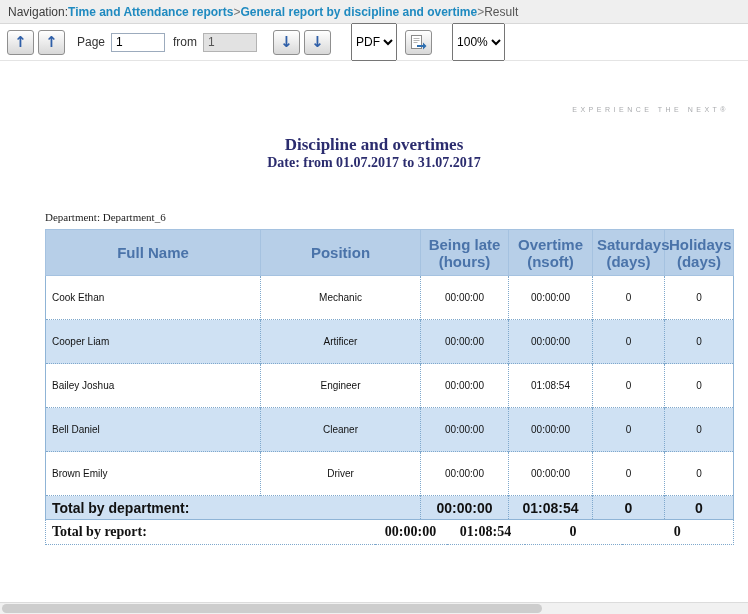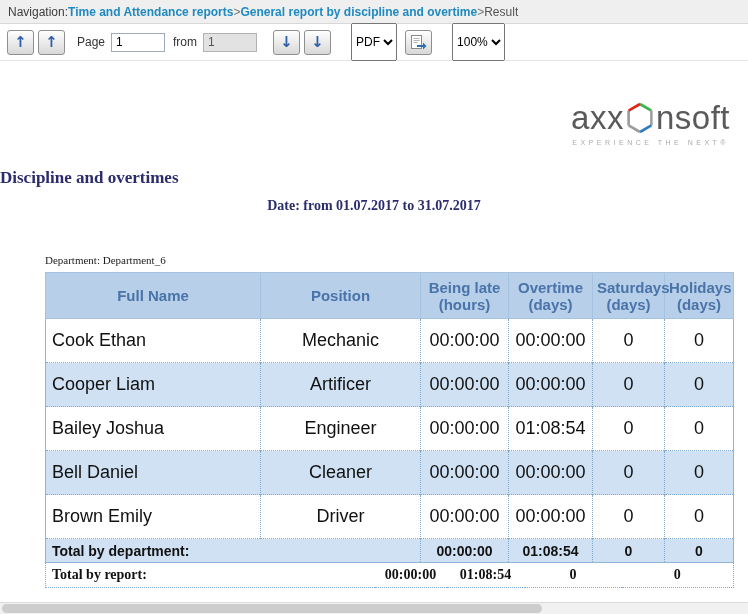--- a/index.html
+++ b/index.html
@@ -49,43 +49,43 @@
     font-family:"Liberation Sans", sans-serif;
   }
   .hex { margin:0 2px; }
   .tagline {
     font-size:7px; letter-spacing:3.5px; color:#a9abae;
     margin-top:5px; text-align:right; padding-right:1px;
   }
 
   
   .r-title {
-    text-align:left; font-family:"Liberation Serif", serif; font-weight:bold;
+    text-align:center; font-family:"Liberation Serif", serif; font-weight:bold;
     font-size:17px; color:#2b2c6e; margin-top:22px;
   }
   .r-sub {
     text-align:center; font-family:"Liberation Serif", serif; font-weight:bold;
-    font-size:14px; color:#2b2c6e; margin-top:10px;
+    font-size:14px; color:#2b2c6e; 
   }
   .dept {
     font-family:"Liberation Serif", serif; font-size:11px; color:#1c1c1c;
     margin:40px 0 6px 45px;
   }
 
   
   table.rpt {
     border-collapse:collapse; table-layout:fixed; margin-left:45px; width:688px;
     font-family:Liberation Sans, sans-serif; border:1px solid #8fb4d6;
   }
   .rpt th {
     background:#b7cfe8; color:#4a73a9; font-size:15px; font-weight:bold;
     border:1px solid #a5c2e0; height:46px; padding:2px 4px; text-align:center;
   }
   .rpt td {
-    font-size:18px; color:#111; text-align:center; height:44px;
+    font-size:10px; color:#111; text-align:center; height:44px;
     border-left:1px dotted #7fa8cc; border-top:1px dotted #7fa8cc; padding:0 6px;
   }
   .rpt td:first-child { border-left:none; }
   .rpt td.name { text-align:left; }
   .rpt tr.alt td { background:#cfe1f3; }
   .rpt tr.total td {
     height:24px; font-weight:bold; background:#cfe1f3; font-size:14px;
   }
   .rpt tr.total td.label { text-align:left; }
 
@@ -154,32 +154,20 @@
   </div>
   <select class="tb-select gap-m">
     <option>100%</option>
   </select>
 </div>
 
 <div class="report">
 
   <div class="logo-wrap">
     <div>
-      <div class="logo-row">
-        <span class="logo-text">axx</span>
-        <svg class="hex" width="28" height="32" viewBox="0 0 32 36">
-          <line x1="16" y1="2" x2="29" y2="9.5" stroke="#39b54a" stroke-width="3"></line>
-          <line x1="29" y1="9.5" x2="29" y2="26.5" stroke="#a0a0a2" stroke-width="3"></line>
-          <line x1="29" y1="26.5" x2="16" y2="34" stroke="#2e7bc0" stroke-width="3"></line>
-          <line x1="16" y1="34" x2="3" y2="26.5" stroke="#9b9b9d" stroke-width="3"></line>
-          <line x1="3" y1="26.5" x2="3" y2="9.5" stroke="#9b9b9d" stroke-width="3"></line>
-          <line x1="3" y1="9.5" x2="16" y2="2" stroke="#e1251b" stroke-width="3"></line>
-        </svg>
-        <span class="logo-text">nsoft</span>
-      </div>
       <div class="tagline">EXPERIENCE THE NEXT®</div>
     </div>
   </div>
 
   <div class="r-title">Discipline and overtimes</div>
   <div class="r-sub">Date: from 01.07.2017 to 31.07.2017</div>
   <div class="dept">Department: Department_6</div>
 
   <table class="rpt">
     <colgroup>
@@ -188,21 +176,21 @@
         <col style="width:88px">
       <col style="width:84px">
         <col style="width:72px">
         <col style="width:69px">
     </colgroup>
     <tbody>
         <tr>
       <th>Full Name</th>
       <th>Position</th>
       <th>Being late (hours)</th>
-      <th>Overtime (days)</th>
+      <th>Overtime (nsoft)</th>
       <th>Saturdays (days)</th>
       <th>Holidays (days)</th>
     </tr>
     <tr>
       <td class="name">Cook Ethan</td>
       <td>Mechanic</td>
       <td>00:00:00</td>
       <td>00:00:00</td>
       <td>0</td>
       <td>0</td>

